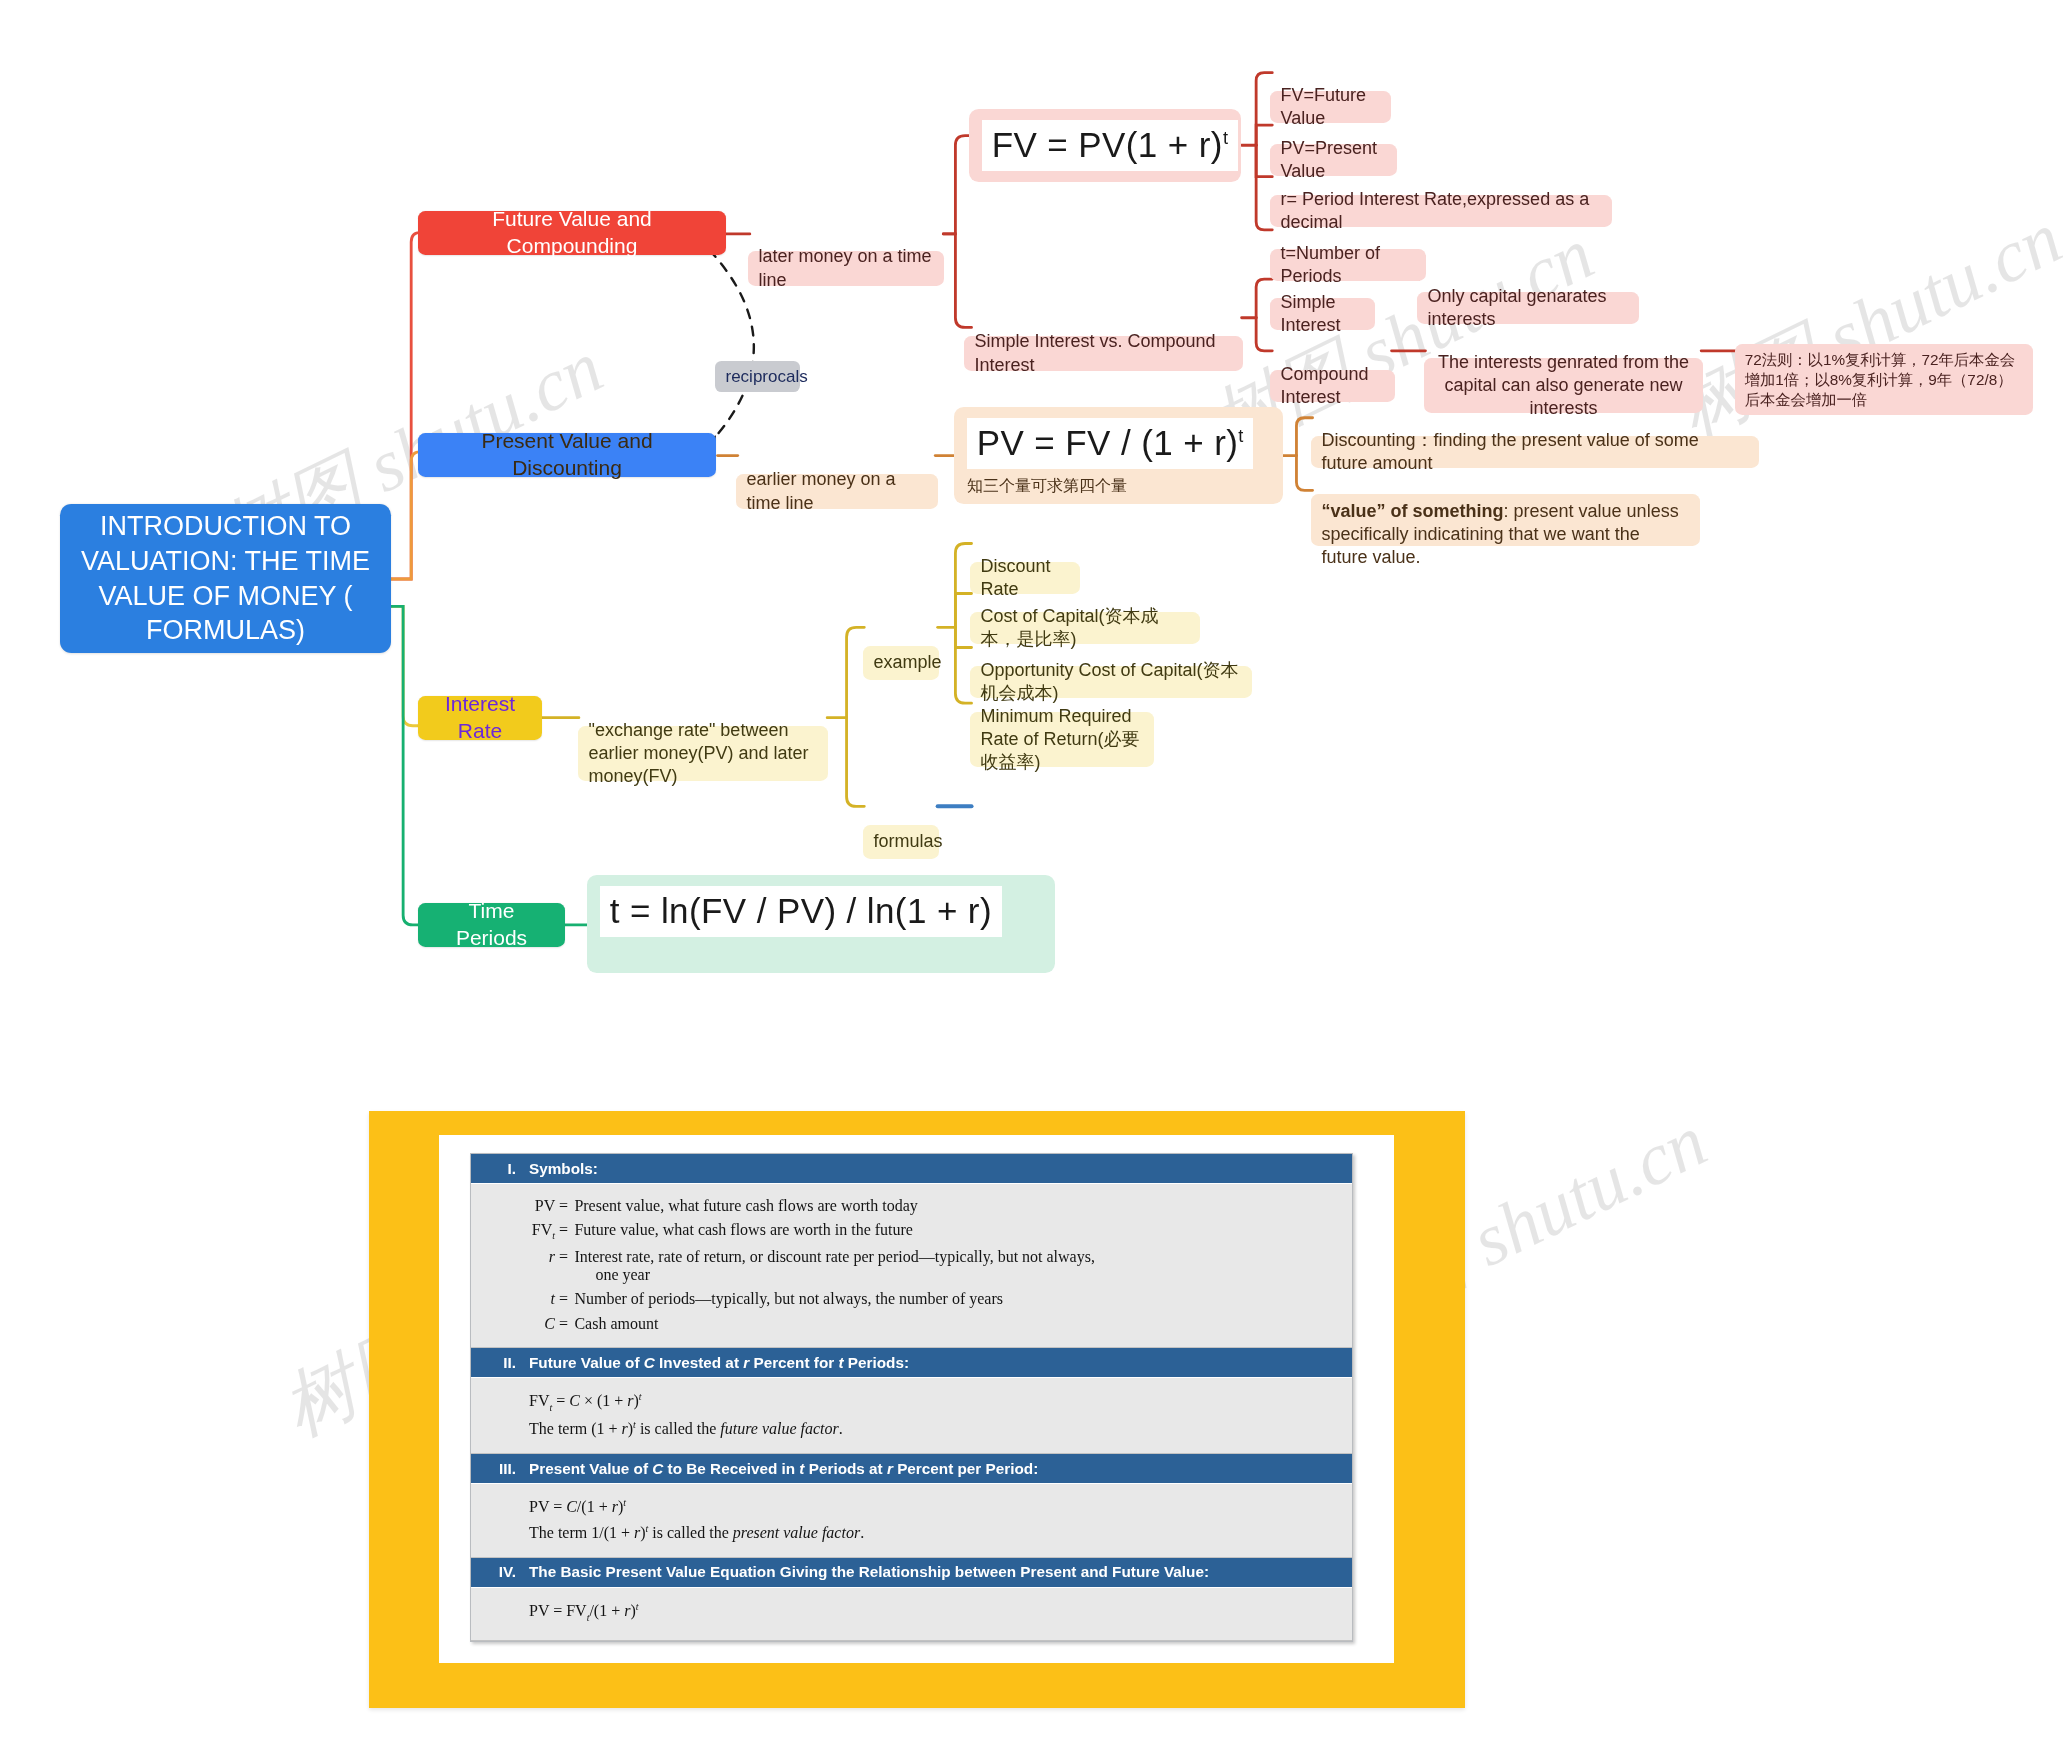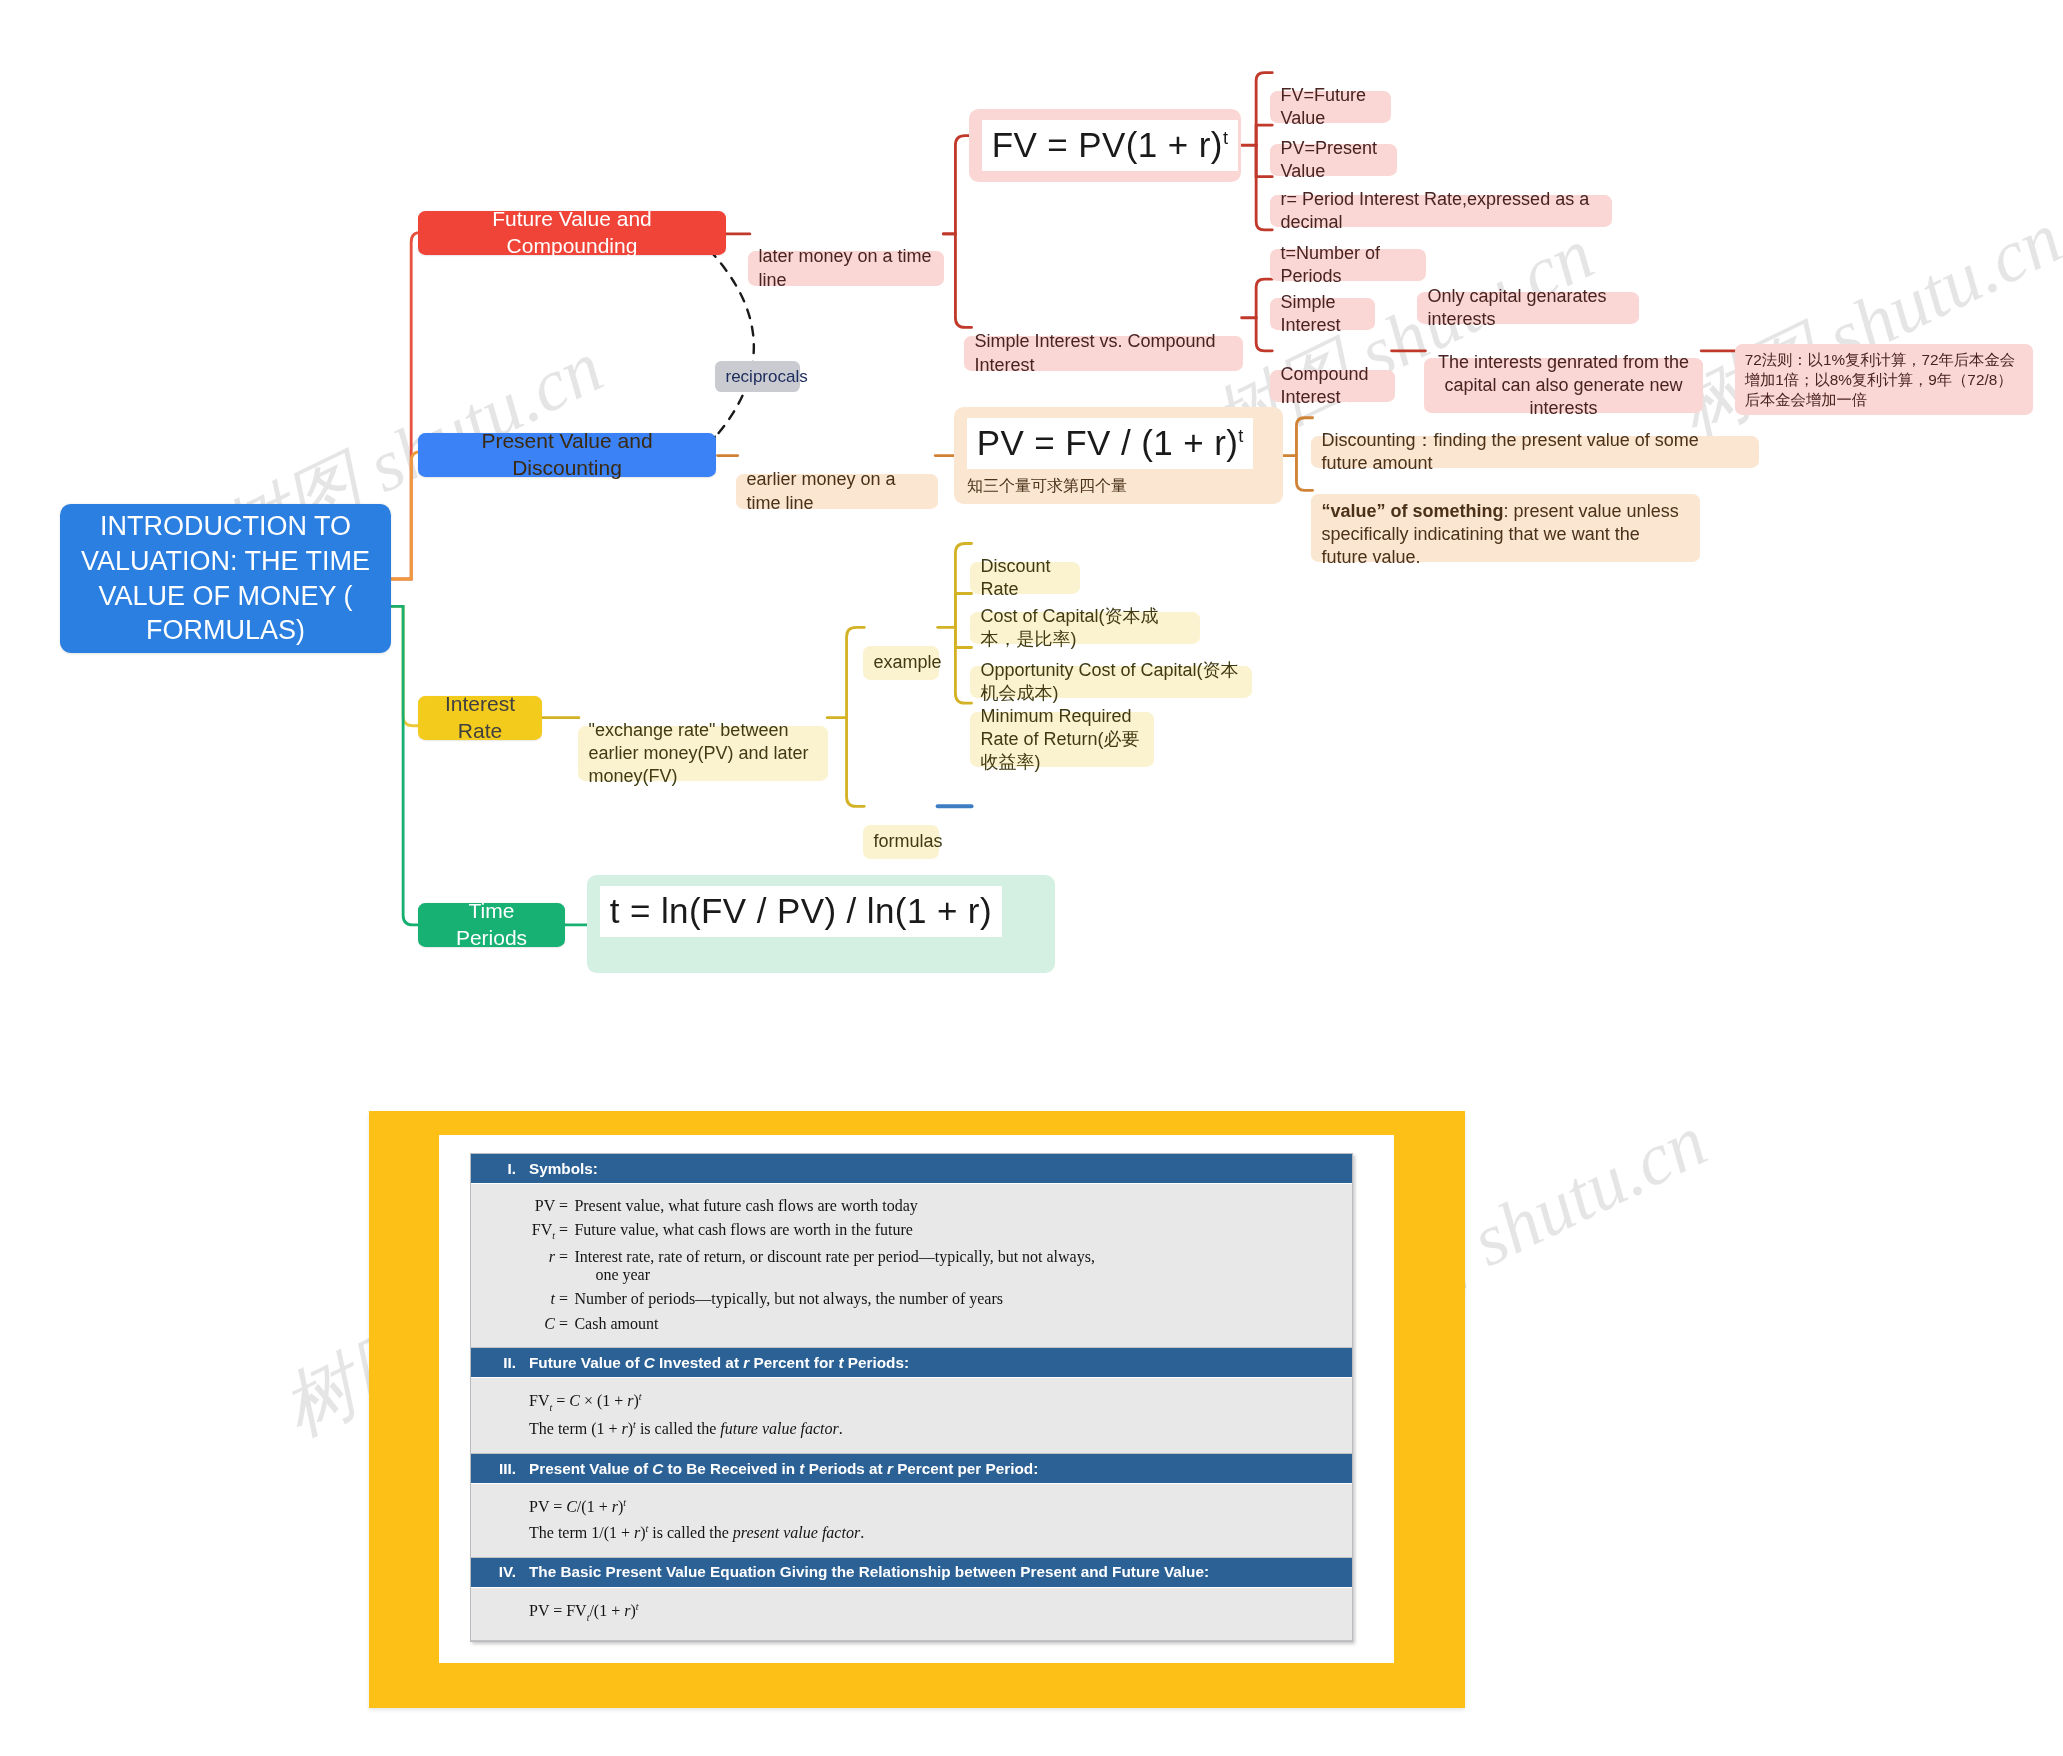--- a/index.html
+++ b/index.html
@@ -53,21 +53,21 @@
     color: #fff;
     font-size: 21px;
     border-radius: 7.3px;
     padding: 8px 14.5px;
     justify-content: center;
     text-align: center;
     box-shadow: 0 0.8px 1.6px rgba(0,0,0,.10);
   }
   .b-red    { background: #f04438; }
   .b-orange { background: #3b82f6; color:#3a2a12; }
-  .b-yellow { background: #f2cb1c; color:#404040; }
+  .b-yellow { background: #f2cb1c; color:#6d28d9; }
   .b-green  { background: #16b173; color:#ffffff; }
 
   
   .sub {
     font-size: 18px;
     border-radius: 7.3px;
     padding: 6.4px 10.5px;
     margin-top: 35px;
   }
   .s-red    { background: #fad7d4; color: #4a2220; }
@@ -289,21 +289,21 @@
   <div class="node fcard f-orange" style="left:954px; top:407px; width:329px; height:97px; display:block;">
     <div class="formula">
       <span>PV = FV / (1 + r)</span><sup>t</sup>
     </div>
     <div class="fsubtext">知三个量可求第四个量</div>
   </div>
 
   <div class="node sub s-orange" style="left:1311px; top:401px; width:448px; height:32px;">
     <span class="node-inner">Discounting：finding the present value of some future amount</span>
   </div>
-  <div class="node sub s-orange" style="left:1311px; top:459px; width:389px; height:68px; align-items:flex-start;">
+  <div class="node sub s-orange" style="left:1311px; top:459px; width:389px; height:52px; align-items:flex-start;">
     <span class="node-inner"><b>“value” of something</b><span>: present value unless specifically indicatining that we want the future value.</span></span>
   </div>
 
   <div class="node branch b-yellow" style="left:418px; top:696px; width:124px; height:44px;">
     <span class="node-inner">Interest Rate</span>
   </div>
 
   <div class="node sub s-yellow" style="left:578px; top:691px; width:250px; height:55px;">
     <span class="node-inner">"exchange rate" between earlier money(PV) and later money(FV)</span>
   </div>

